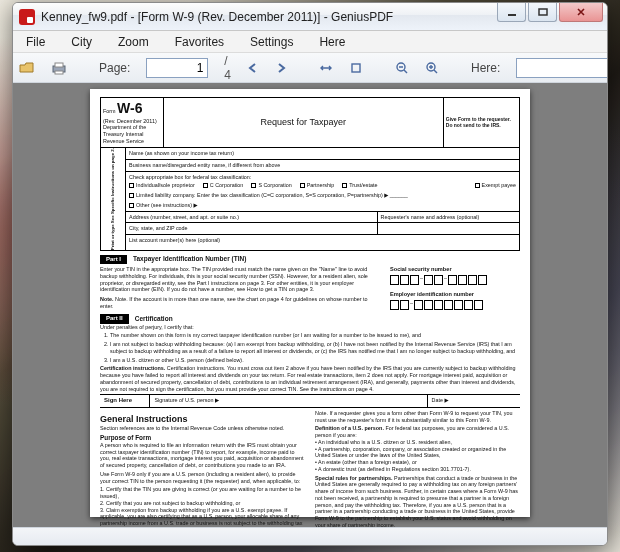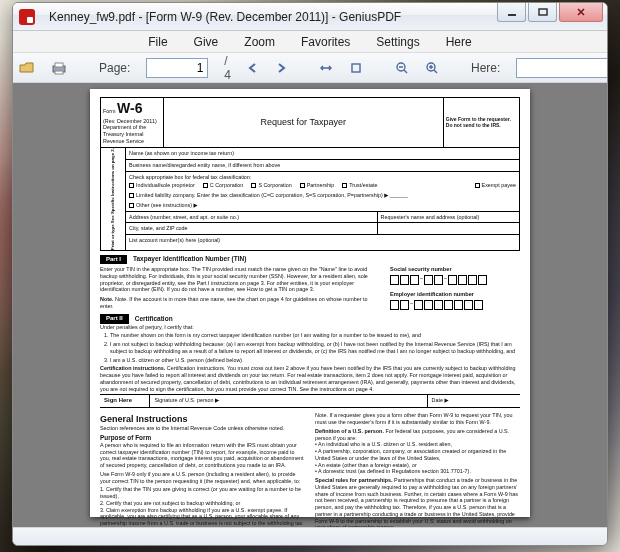--- a/index.html
+++ b/index.html
@@ -35,21 +35,21 @@
     flex-direction: column;
     overflow: hidden;
   }
   .titlebar {
     height: 28px;
     background: linear-gradient(#fdfdfd, #eef1f5 45%, #e3e8ef 46%, #eef3fa);
     border-bottom: 1px solid #c7c7c7;
     display: flex;
     align-items: center;
     padding: 0 6px;
-    gap: 14px;
+    gap: 6px;
     font-size: 12px;
   }
   .titlebar .app-icon {
     width: 16px; height: 16px;
     background: #c91a1a;
     border-radius: 3px;
     position: relative;
   }
   .titlebar .app-icon::after {
     content: ""; position: absolute; right: 2px; bottom: 2px;
@@ -68,21 +68,20 @@
   }
   .win-btn.close { width: 44px; background: linear-gradient(#f3c9c9,#e99494); border-color: #bf7878; }
   .menubar {
     height: 22px;
     display: flex;
     align-items: center;
     padding: 0 4px;
     gap: 8px;
     background: #f3f3f3;
     border-bottom: 1px solid #dcdcdc;
-    justify-content: center;
   }
   .menubar span {
     padding: 3px 9px;
     font-size: 12px;
     color: #222;
     border-radius: 2px;
   }
   .toolbar {
     height: 30px;
     padding: 2px 6px;
@@ -158,21 +157,21 @@
   .nb { width:9px; height:10px; border:0.6px solid #000; }
   .bold-lab { font-weight:bold; font-size:5.6px; }
   ol.cert { padding-left:10px; margin:2px 0; }
   ol.cert li { margin-bottom:2px; }
   .sign-row { display:flex; border-top:1px solid #000; border-bottom:1px solid #000; margin-top:2px; }
   .sign-row > div { padding:2px 4px; }
   .sign-here { width:12%; font-weight:bold; font-size:6px; border-right:1px solid #000; }
   .sign-field { flex:1; border-right:1px solid #000; }
   .date-field { width:22%; }
   .instr-title { font-size:9px; font-weight:bold; margin-top:4px; }
-  .instr-cols { display:flex; gap:10px; margin-top:2px;align-items:center; }
+  .instr-cols { display:flex; gap:10px; margin-top:2px; }
   .instr-cols > div { flex:1; }
   .instr-sub { font-weight:bold; font-size:6.4px; margin-top:2px; }
   .checks-block { display:flex; border:1px solid #000; border-top:none; }
   .checks-left { width:6%; border-right:1px solid #000; display:flex; align-items:center; justify-content:center; }
   .checks-left span { writing-mode:vertical-rl; transform:rotate(180deg); font-size:4.4px; font-weight:bold; }
   .checks-main { flex:1; display:flex; flex-direction:column; }
   .checks-main .lbl-row { border-left:none; border-right:none; }
   .checks-main .lbl-row:first-child { border-top:none; }
   .statusbar {
     height: 18px;
@@ -203,21 +202,21 @@
       <div class="win-btn close">
           <svg width="10" height="8">
             <path d="M2 1 L8 7 M8 1 L2 7" stroke="#7a1414" stroke-width="1.6"></path>
           </svg>
         </div>
     </div>
   </div>
 
   <div class="menubar">
     <span>File</span>
-    <span>Give</span>
+    <span>City</span>
     <span>Zoom</span>
     <span>Favorites</span>
     <span>Settings</span>
     <span>Here</span>
   </div>
 
   <div class="toolbar">
     <div class="tb-btn">
         <svg width="16" height="14">
           <path d="M1 4h5l1-2h7v9H1z" fill="#e8c36b" stroke="#a07b2a"></path>

